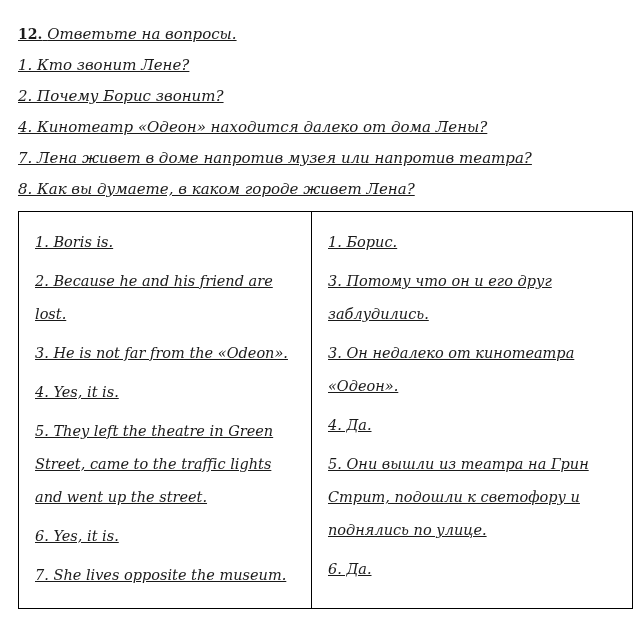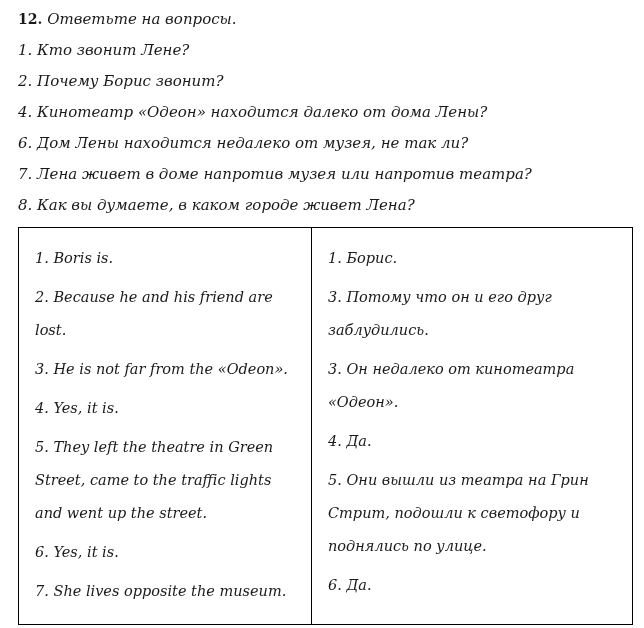--- a/index.html
+++ b/index.html
@@ -11,21 +11,22 @@
     width: 644px;
     height: 628px;
     overflow: hidden;
     font-family: "DejaVu Serif", "Liberation Serif", serif;
     color: #1a1a1a;
   }
   .page {
     box-sizing: border-box;
     width: 644px;
     height: 628px;
-    padding: 10px 18px 4px 18px;
+    padding: 25px 18px 4px 18px;
+    text-decoration: underline;
   }
   .questions-section {
     margin-bottom: 12px;
   }
   .q {
     margin: 0 0 12px 0;
     font-size: 15px;
     line-height: 19px;
     font-style: italic;
     white-space: nowrap;
@@ -57,21 +58,20 @@
 </head>
 <body>
 
 <div class="page">
 
   <div class="questions-section">
     <p class="q"><span class="num-bold">12.</span> <span>Ответьте на вопросы.</span></p>
     <p class="q">1. Кто звонит Лене?</p>
     <p class="q">2. Почему Борис звонит?</p>
     <p class="q">4. Кинотеатр «Одеон» находится далеко от дома Лены?</p>
-    <p class="q">6. Дом Лены находится недалеко от музея, не так ли?</p>
     <p class="q">7. Лена живет в доме напротив музея или напротив театра?</p>
     <p class="q">8. Как вы думаете, в каком городе живет Лена?</p>
   </div>
 
   <table class="answers">
     <tbody>
         <tr>
       <td class="col-en">
         <p>1. Boris is.</p>
         <p>2. Because he and his friend are lost.</p>

